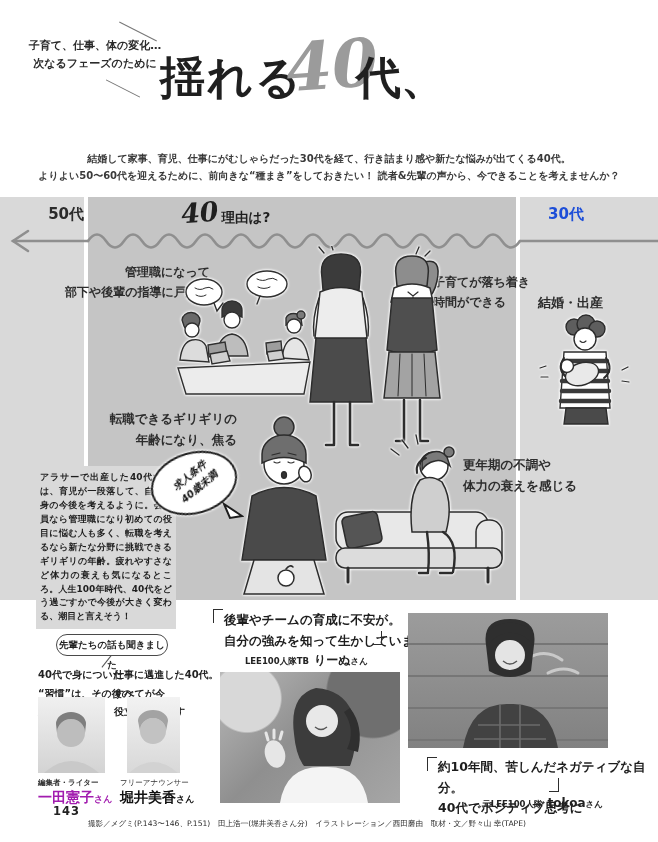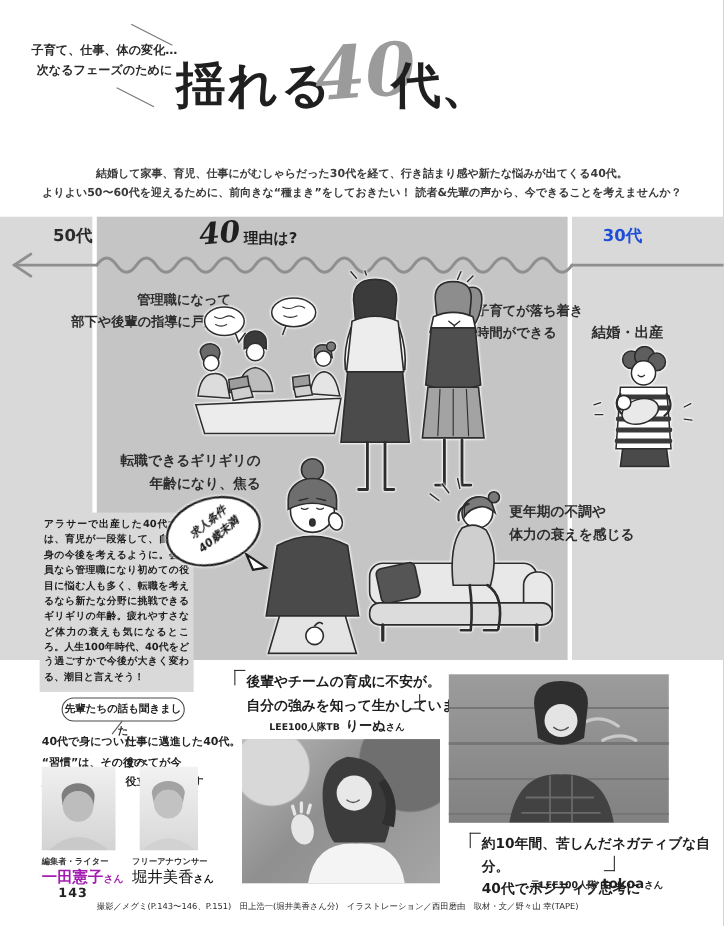--- a/index.html
+++ b/index.html
@@ -200,23 +200,23 @@
       <path d="M2,76 q24,-22 49,0 z" fill="#d2d2d2"></path>
       <circle cx="26" cy="34" r="13" fill="#c2c2c2"></circle>
       <path d="M13,34 a13,13 0 0 1 26,0 l2,-10 a15,11 0 0 0 -30,0 z" fill="#a3a3a3"></path>
     </svg>
   </div>
 
   <div class="abs" style="left:38px;top:778px;font-size:7.5px;font-weight:600;color:#333;">編集者・ライター</div>
   <div class="abs" style="left:38px;top:787px;color:#a21caf;">
     <span style="font-size:14px;font-weight:700;">一田憲子</span><span style="font-size:9px;font-weight:600;">さん</span>
   </div>
-  <div class="abs" style="left:120px;top:778px;font-size:7.5px;font-weight:700;color:#333;">フリーアナウンサー</div>
+  <div class="abs" style="left:120px;top:778px;font-size:7.5px;font-weight:400;color:#333;">フリーアナウンサー</div>
   <div class="abs" style="left:120px;top:787px;color:#111;">
-    <span style="font-size:14px;font-weight:400;">堀井美香</span><span style="font-size:9px;font-weight:600;">さん</span>
+    <span style="font-size:14px;font-weight:700;">堀井美香</span><span style="font-size:9px;font-weight:600;">さん</span>
   </div>
 
   <div class="cnr-tl" style="left:213px;top:609px;"></div>
   <div class="abs pre" style="left:224px;top:609px;font-size:12.5px;font-weight:700;line-height:1.7;color:#1d1d1d;">後輩やチームの育成に不安が。
 自分の強みを知って生かしています</div>
   <div class="cnr-br" style="left:372px;top:631px;"></div>
   <div class="abs" style="left:222px;top:649px;width:146px;text-align:right;color:#222;">
     <span style="font-size:8.5px;font-weight:600;">LEE100人隊TB</span>
     <span style="font-size:12px;font-weight:700;">りーぬ</span><span style="font-size:8.5px;font-weight:600;">さん</span>
   </div>

